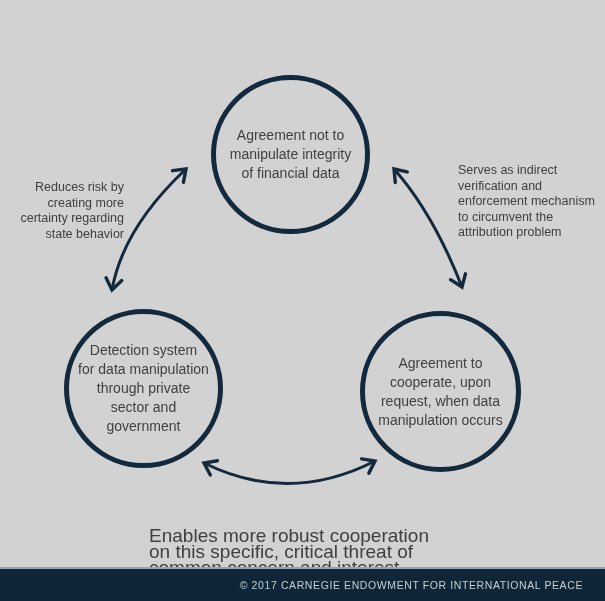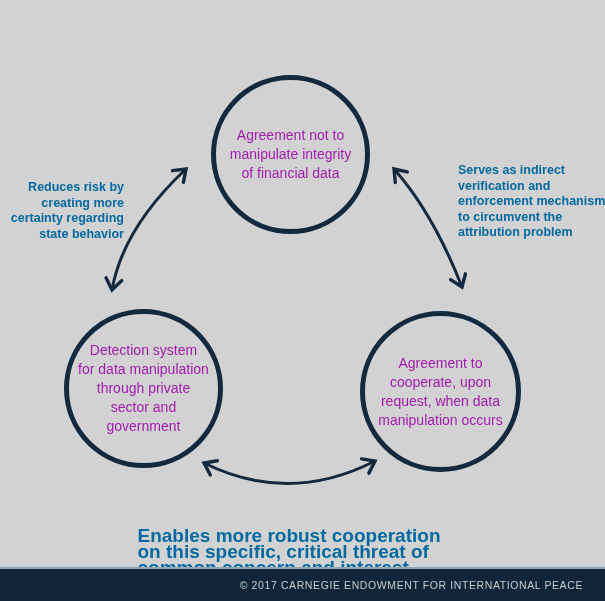--- a/index.html
+++ b/index.html
@@ -36,33 +36,33 @@
     display:flex;
     align-items:center;
     justify-content:center;
   }
   .circle .circle-text{
     white-space:pre-line;
     width:max-content;
     text-align:center;
     font-size:14px;
     line-height:19px;
-    color:#a21caf;
+    color:#404040;
   }
   .circle-top{left:211px;top:75px;width:159px;height:159px;}
   .circle-bottom-left{left:64px;top:309px;width:159px;height:159px;}
   .circle-bottom-right{left:360px;top:311px;width:161px;height:161px;}
   .edge-label{
     position:absolute;
     white-space:pre-line;
     width:max-content;
     font-size:12.5px;
-    font-weight:bold;
+    font-weight:normal;
     line-height:15.5px;
-    color:#0369a1;
+    color:#404040;
   }
   .label-left{right:481px;top:180px;text-align:right;}
   .label-right{left:458px;top:163px;text-align:left;}
   .label-bottom{left:289px;top:496px;transform:translateX(-50%);font-size:19px;line-height:16px;margin-top:32px;}
   .arrows{
     position:absolute;left:0;top:0;width:605px;height:601px;
     pointer-events:none;
   }
   .footer-bar{
     position:absolute;

